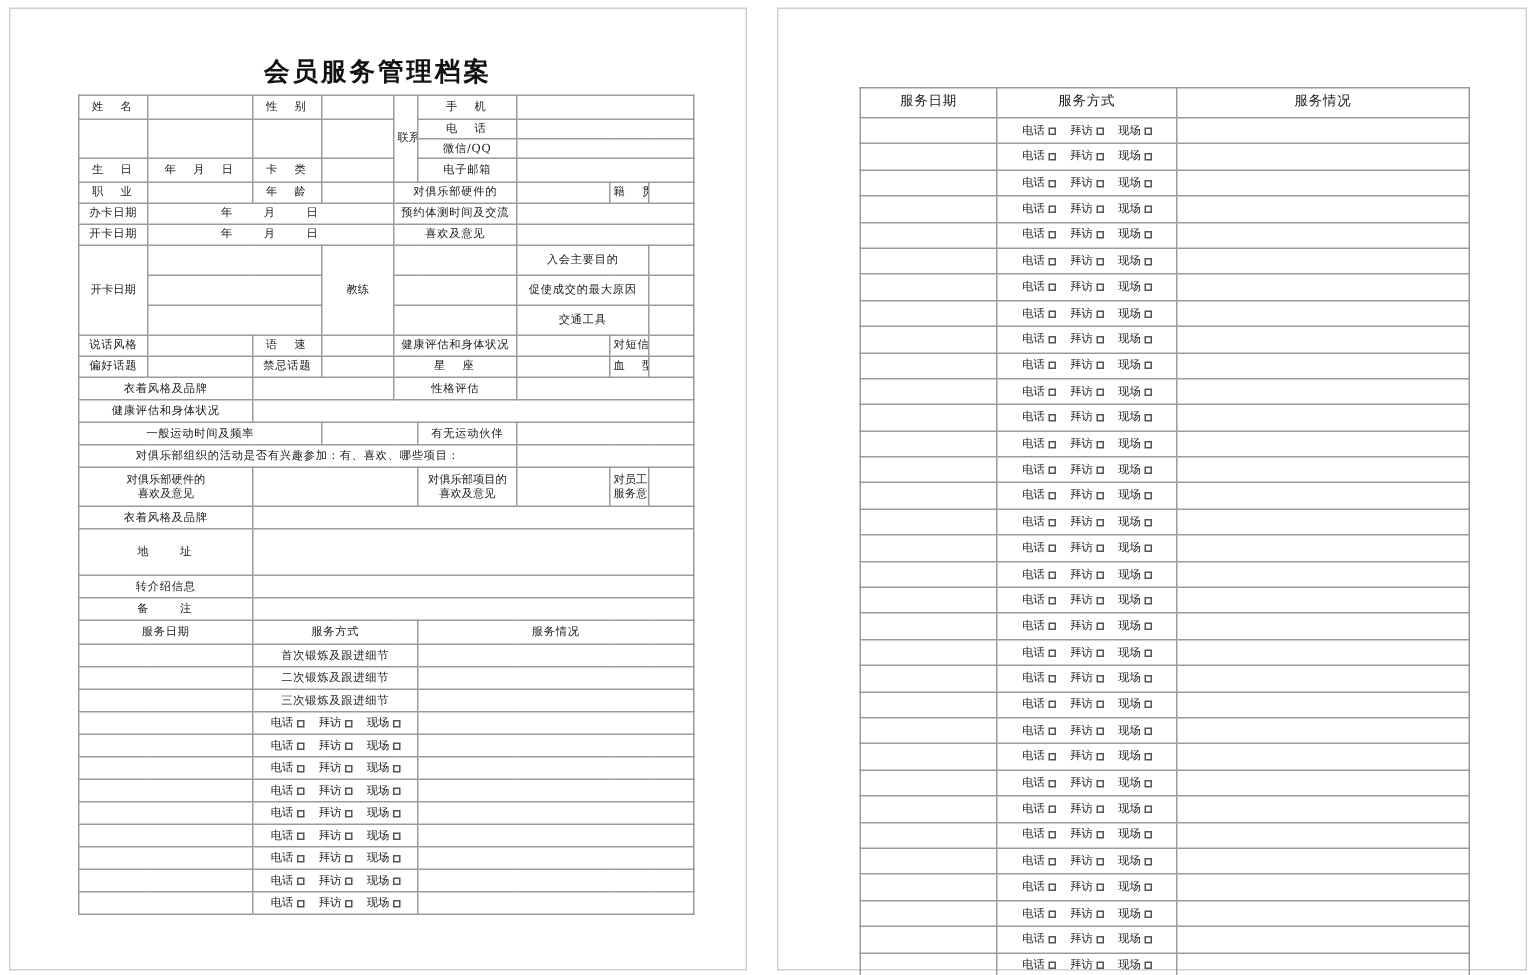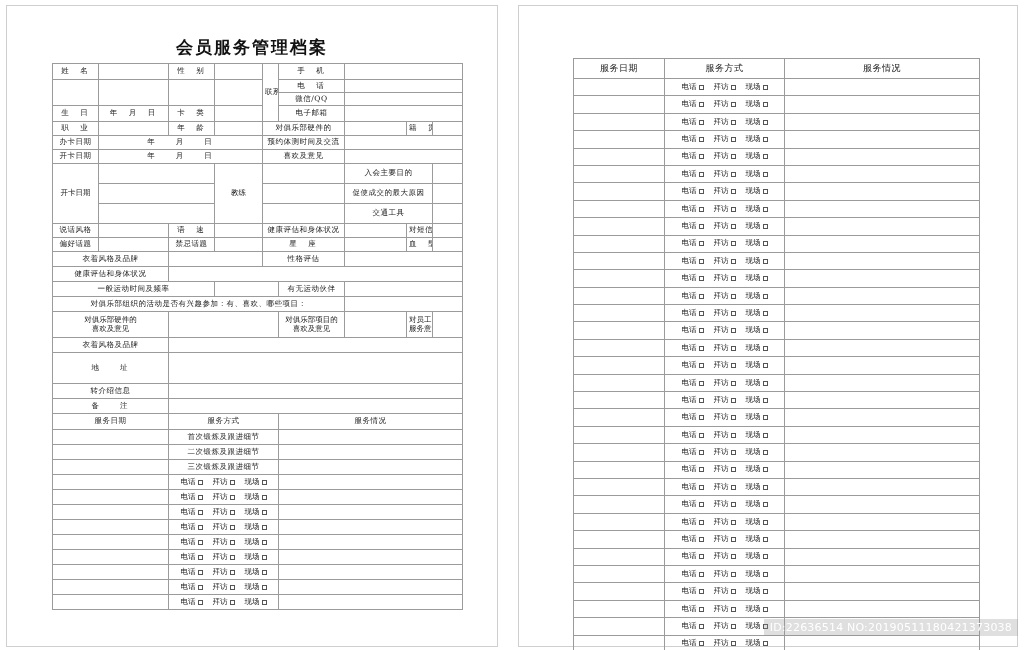--- a/index.html
+++ b/index.html
@@ -555,14 +555,13 @@
         </tr>
         <tr style="height: 17.4px;">
           <td class="blank"></td>
           <td><span class="chk"><span class="grp">电话<span class="box"></span></span><span class="grp">拜访<span class="box"></span></span><span class="grp">现场<span class="box"></span></span></span></td>
           <td class="blank"></td>
         </tr>
       </tbody>
 
   </table>
 
-  <div id="wm-id">ID:22636514 NO:20190511180421373038</div>
 </div>
 
 </body></html>

